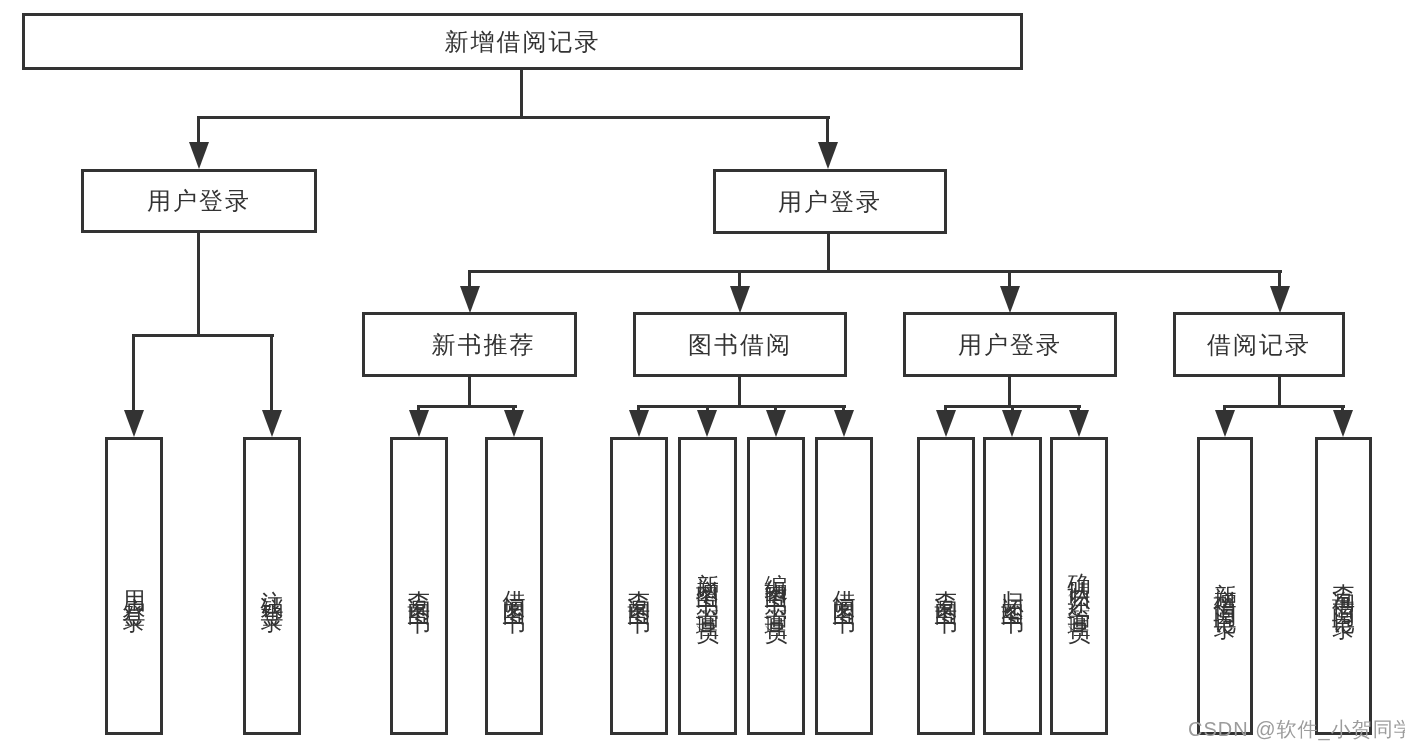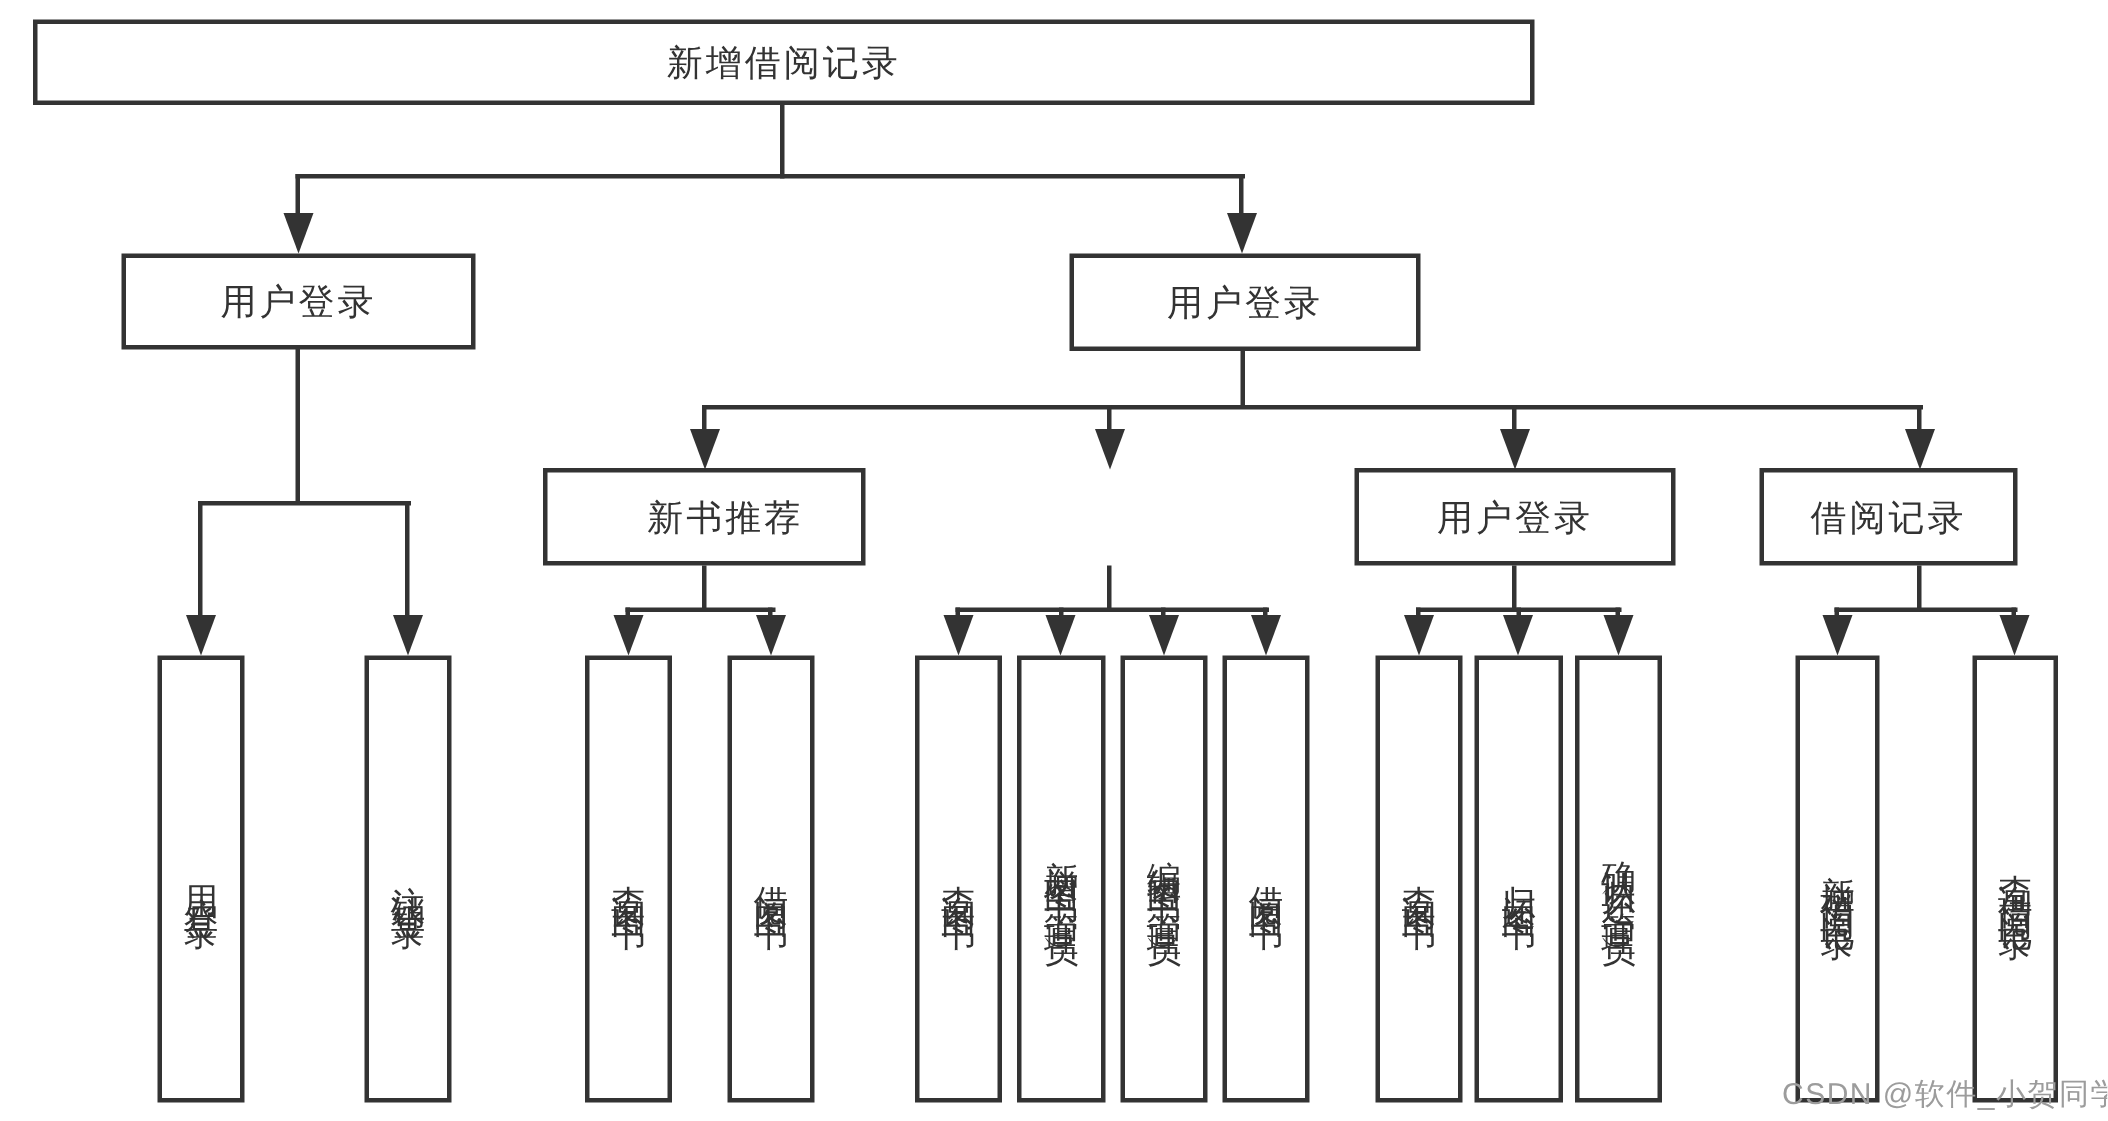--- a/index.html
+++ b/index.html
@@ -58,20 +58,23 @@
 
   <div class="box hbox" style="left:81px; top:169px; width:236px; height:64px;">
     <span>用户登录</span>
   </div>
   <div class="box hbox" style="left:713px; top:169px; width:234px; height:65px;">
     <span>用户登录</span>
   </div>
 
   <div class="box hbox" style="left:362px; top:312px; width:215px; height:65px;padding-left:28px;">
     <span>新书推荐</span>
+  </div>
+  <div class="box hbox" style="left:633px; top:312px; width:214px; height:65px;">
+    <span>图书借阅</span>
   </div>
   <div class="box hbox" style="left:903px; top:312px; width:214px; height:65px;">
     <span>用户登录</span>
   </div>
   <div class="box hbox" style="left:1173px; top:312px; width:172px; height:65px;">
     <span>借阅记录</span>
   </div>
 
   <div class="box vbox" style="left:105px; top:437px; width:58px; height:298px;">
     <span>用户登录</span>

